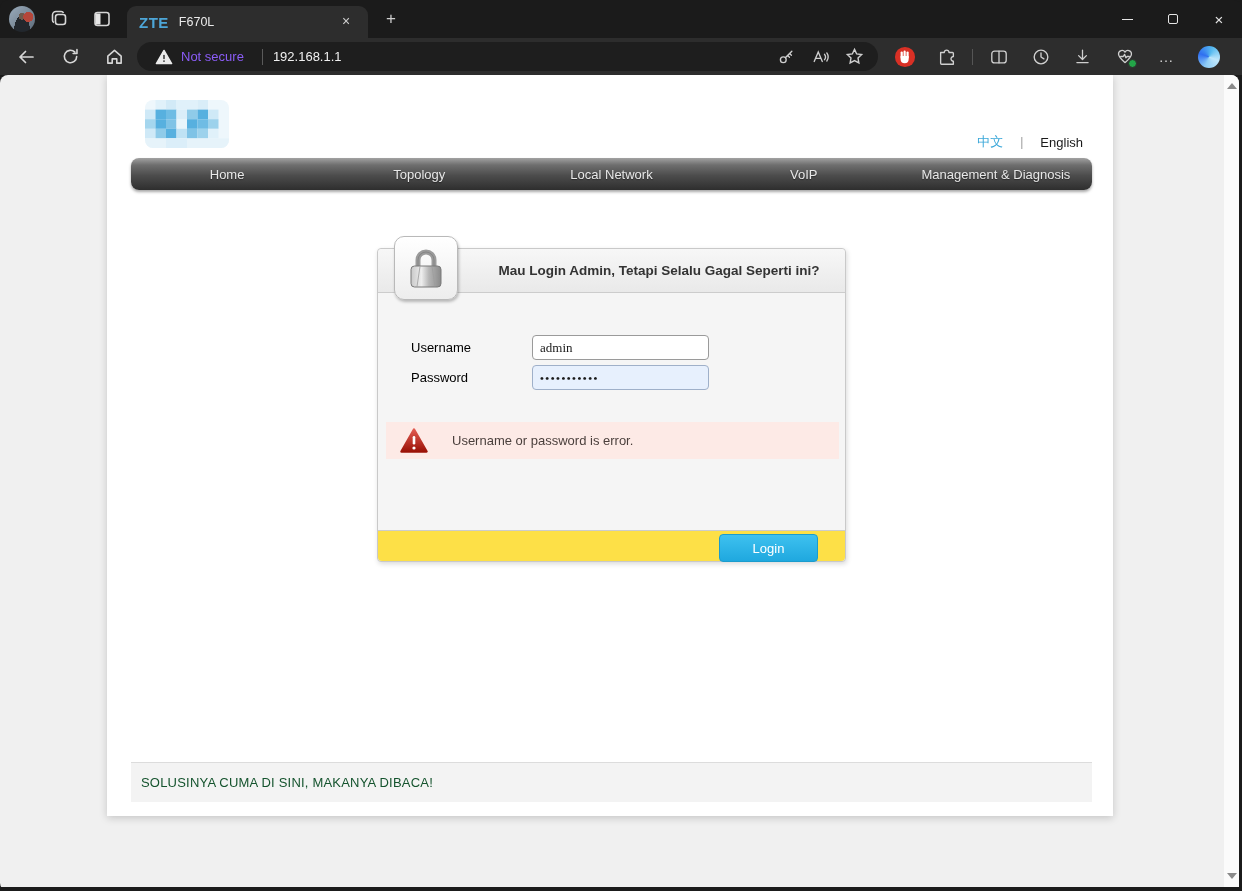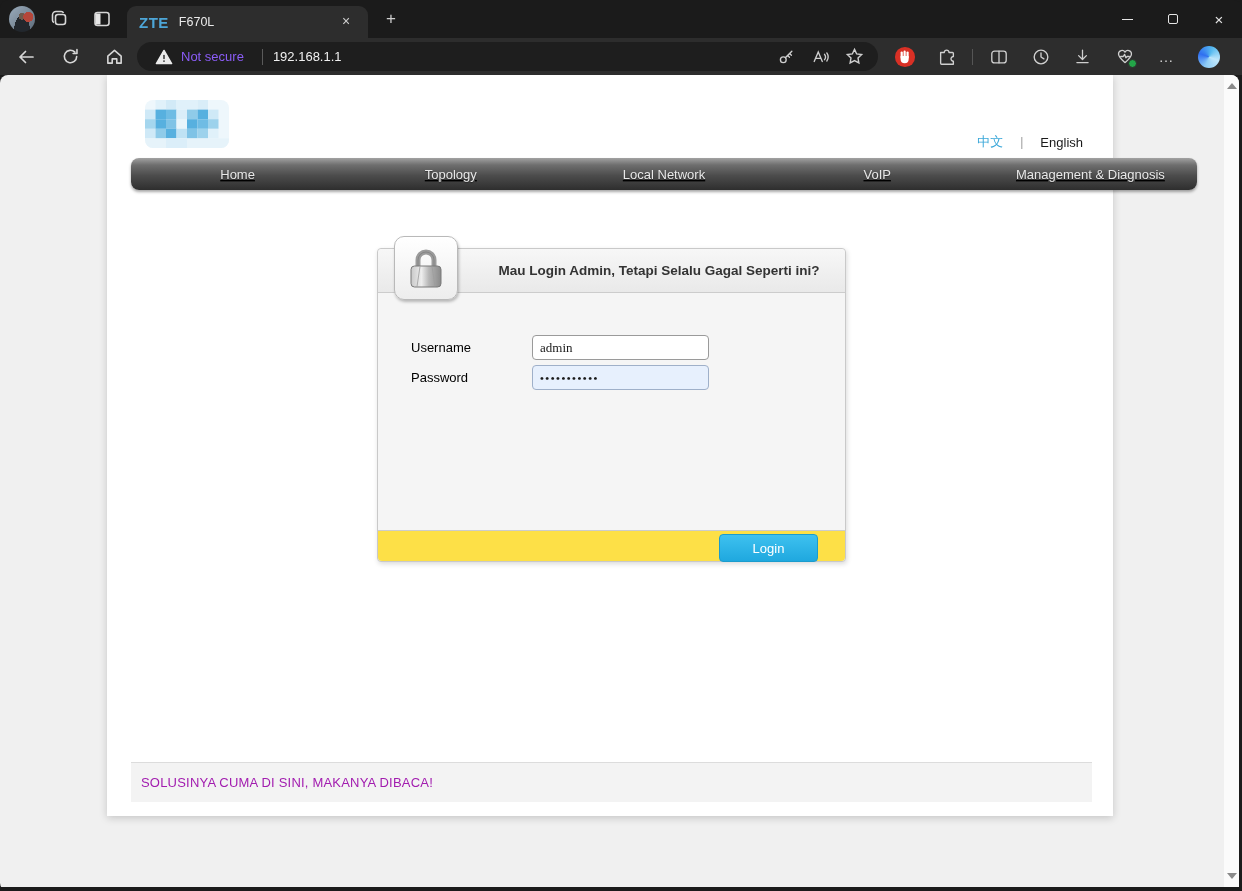--- a/index.html
+++ b/index.html
@@ -63,23 +63,23 @@
   .scroll-down { position:absolute; bottom:8px; left:3px; width:0; height:0;
     border-left:5px solid transparent; border-right:5px solid transparent; border-top:6px solid #8a8a8a; }
   .pagecol { position:absolute; left:107px; top:0; width:1006px; height:741px; background:#fff;
     box-shadow:0 2px 8px rgba(0,0,0,.18); }
   
   .logo { position:absolute; left:38px; top:25px; width:84px; height:48px; border-radius:8px; overflow:hidden; }
   .lang { position:absolute; top:58px; right:30px; font-size:13px; color:#1a1a1a; display:flex; gap:17px; align-items:center; }
   .lang-zh { color:#3aa7d9; }
   .lang-div { color:#9a9a9a; font-size:12px; }
   
-  .mainnav { position:absolute; left:24px; top:83px; width:1066px; height:32px; border-radius:8px;
+  .mainnav { position:absolute; left:24px; top:83px; width:961px; height:32px; border-radius:8px;
     background:linear-gradient(180deg,#a2a2a2 0%, #6e6e6e 22%, #4c4c4c 55%, #2e2e2e 100%);
-    box-shadow:0 2px 3px rgba(0,0,0,.35); display:flex;text-decoration:underline; }
+    box-shadow:0 2px 3px rgba(0,0,0,.35); display:flex; }
   .mainnav-item { flex:1; display:flex; align-items:center; justify-content:center;
     font-size:13px; color:#e8e8e8; text-shadow:0 1px 1px rgba(0,0,0,.4); }
   
   .panel { position:absolute; left:270px; top:173px; width:469px; height:314px; background:#f5f5f5;
     border:1px solid #c9c9c9; border-radius:4px; box-shadow:1px 2px 5px rgba(0,0,0,.15); }
   .panel-header { position:relative; height:44px; background:linear-gradient(#f7f7f7,#e9e9e9);
     border-bottom:1px solid #ccc; border-radius:4px 4px 0 0;
     display:flex; align-items:center; justify-content:center; padding-left:95px; }
   .panel-title { font-size:13.5px; font-weight:bold; color:#333; }
   .lockbox { position:absolute; left:16px; top:-13px; width:64px; height:64px;
@@ -95,21 +95,21 @@
   .error-icon { margin-left:14px; }
   .error-text { font-size:13px; color:#4a3f3c; margin-left:24px; }
   .panel-footer { position:absolute; left:0; right:0; bottom:0; height:31px; background:#fde047;
     border-top:1px solid #ccc; border-radius:0 0 4px 4px; }
   .login-btn { position:absolute; right:27px; top:3px; width:99px; height:28px;
     background:linear-gradient(#3ec1ef,#1fa8df); border:1px solid #1b9ccd; border-radius:4px;
     color:#fff; font-size:13px; font-family:"Liberation Sans",sans-serif; }
   
   .page-footer { position:absolute; left:24px; top:687px; width:961px; height:40px; background:#f3f3f3;
     border-top:1px solid #dcdcdc; display:flex; align-items:center; padding-left:10px; }
-  .page-footer-text { font-size:13px; color:#a21caf; letter-spacing:.2px; }
+  .page-footer-text { font-size:13px; color:#14532d; letter-spacing:.2px; }
 </style>
 </head>
 <body>
 
 <div class="tabbar">
   <div class="avatar"></div>
   <div class="tb-icon" style="left:48px;">
     <svg width="20" height="20" viewBox="0 0 20 20">
       <rect x="5.5" y="5.5" width="10" height="10" rx="2.5"></rect>
       <path d="M4 13.5 A2.5 2.5 0 0 1 2.5 11.2 V6 A3.5 3.5 0 0 1 6 2.5 h5.2 A2.5 2.5 0 0 1 13.5 4"></path>
@@ -317,20 +317,34 @@
 
       <div class="form-row" style="top:86px;">
         <span class="form-label">Username</span>
         <input class="form-input" type="text" value="admin" style="">
       </div>
       <div class="form-row" style="top:116px;">
         <span class="form-label">Password</span>
         <input class="form-input pw" type="text" value="•••••••••••" style="">
       </div>
 
+      <div class="error-bar">
+        <svg class="error-icon" width="28" height="26" viewBox="0 0 28 26">
+          <defs>
+            <linearGradient id="errgrad" x1="0" y1="0" x2="0" y2="1">
+              <stop offset="0" stop-color="#e05a50"></stop>
+                <stop offset="1" stop-color="#9b1207"></stop>
+            </linearGradient>
+          </defs>
+          <path d="M14 1.5 L26.5 23.5 H1.5 Z" fill="url(#errgrad)" stroke="url(#errgrad)" stroke-width="2.5" stroke-linejoin="round"></path>
+          <rect x="12.7" y="8" width="2.6" height="8.5" rx="1.3" fill="#fff"></rect>
+          <circle cx="14" cy="20" r="1.6" fill="#fff"></circle>
+        </svg>
+        <span class="error-text">Username or password is error.</span>
+      </div>
 
       <div class="panel-footer">
         <button class="login-btn">Login</button>
       </div>
     </div>
 
     <div class="page-footer">
       <span class="page-footer-text">SOLUSINYA CUMA DI SINI, MAKANYA DIBACA!</span>
     </div>
 

